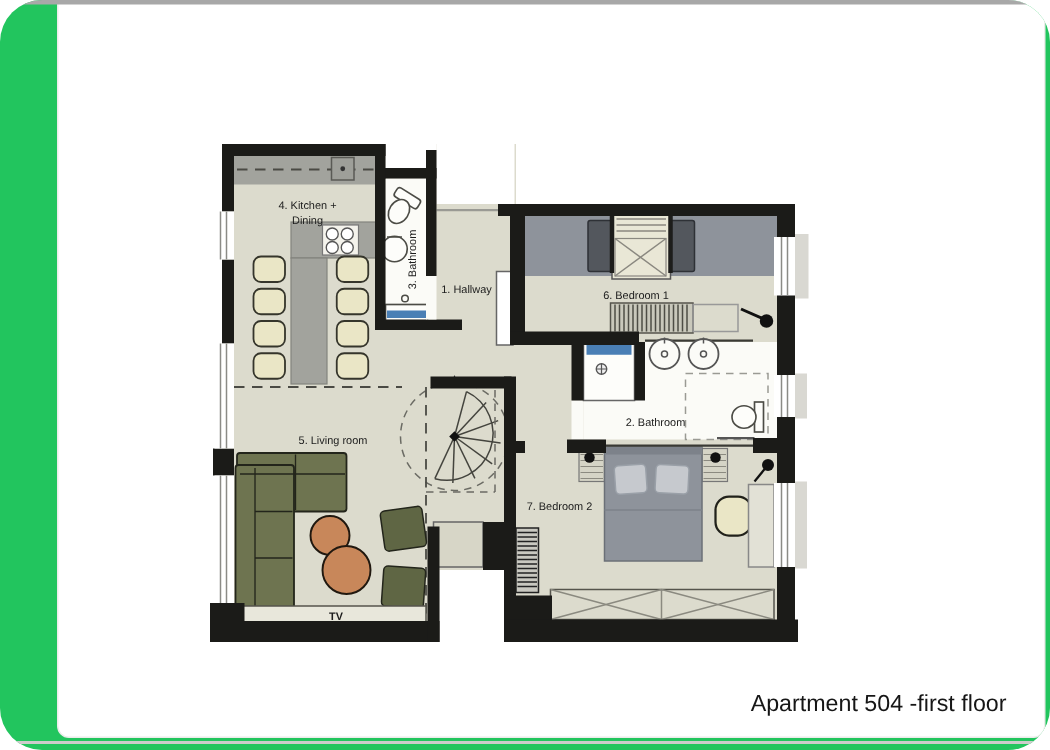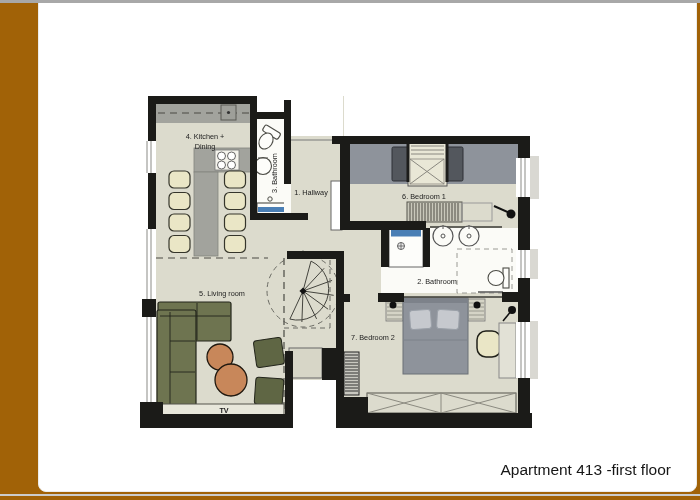--- a/index.html
+++ b/index.html
@@ -1,17 +1,17 @@
 <!DOCTYPE html>
 <html><head>
 <meta charset="utf-8">
 <style>
   html,body{margin:0;padding:0;background:#fff;}
-  .stage{position:relative;width:700px;height:500px;background:#a16207;overflow:hidden;
-         font-family:"Liberation Sans",sans-serif;}
+  .stage{position:relative;width:700px;height:500px;background:#22c55e;overflow:hidden;
+         font-family:"Liberation Sans",sans-serif;border-radius:28px;}
   .card{position:absolute;left:38px;top:-14px;width:657px;height:504px;background:#fff;
         border:1px solid #ececea;border-radius:8px;}
   .top-band{position:absolute;left:0;top:0;width:700px;height:3px;background:#a8a8a8;}
   .bottom-line{position:absolute;left:0;top:494px;width:700px;height:2px;background:#cccccb;}
   .plan-svg{position:absolute;left:0;top:0;}
   .caption{position:absolute;right:29px;top:461px;font-size:15.5px;color:#161616;}
   .room-label{font-size:7.3px;fill:#1c1c1c;}
   .tv-label{font-size:7.2px;fill:#1c1c1c;font-weight:bold;}
   .wall{fill:#1b1b18;}
   .chair{fill:#eae6c6;stroke:#35352b;stroke-width:1.2;}
@@ -278,14 +278,14 @@
         <line x1="525" y1="250" x2="525" y2="278" class="glaze"></line>
       <rect class="sill" x="530" y="249" width="8" height="30"></rect>
       <rect x="516" y="322" width="16" height="56" fill="#fff"></rect>
       <line x1="521" y1="322" x2="521" y2="378" class="glaze"></line>
         <line x1="525" y1="322" x2="525" y2="378" class="glaze"></line>
       <rect class="sill" x="530" y="321" width="8" height="58"></rect>
       <rect x="284" y="184" width="7" height="29" fill="#fbfbf7"></rect>
     </g>
   </svg>
 
-  <div class="caption">Apartment 413 -first floor</div>
+  <div class="caption">Apartment 504 -first floor</div>
 </div>
 
 </body></html>

